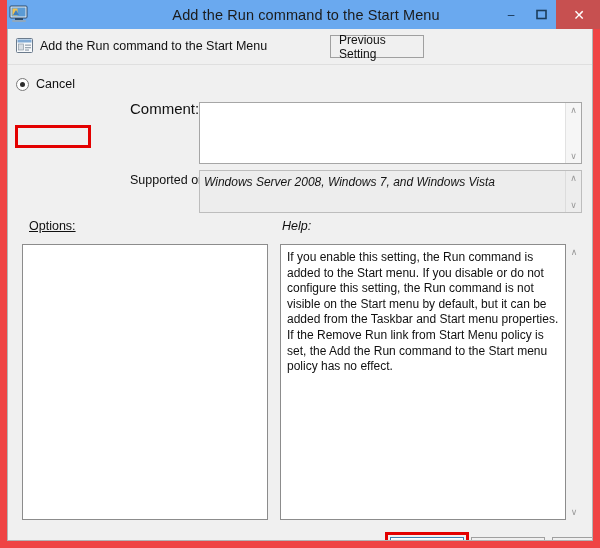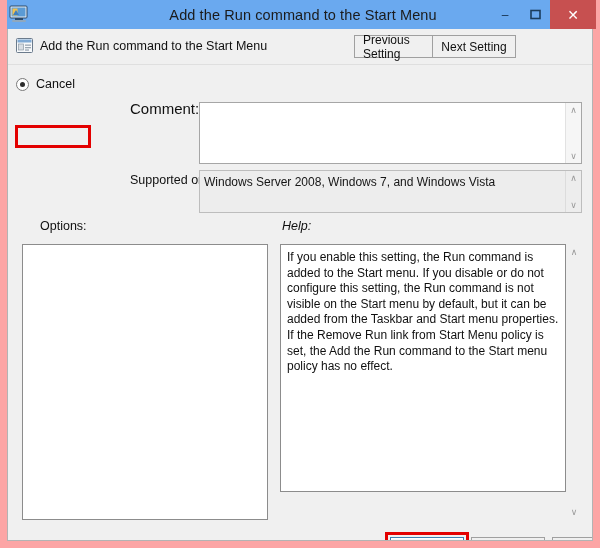--- a/index.html
+++ b/index.html
@@ -9,22 +9,22 @@
     overflow: hidden;
     font-family: "Liberation Sans", sans-serif;
   }
   body { background: #ffffff; }
 
   
   #window {
     position: absolute;
     left: 0; top: 0;
     width: 600px; height: 548px;
-    background: #fca5a5;           
-    padding: 0 11px 7px 7px;
+    background: #ef4444;           
+    padding: 0 5px 7px 7px;
   }
 
   
   #titlebar {
     position: relative;
     height: 29px;
     background: #6aa9ef;
     display: flex;
     align-items: center;
   }
@@ -81,21 +81,21 @@
   .hdr-btn {
     position: absolute; top: 6px;
     height: 23px;
     background: #f0f0f0;
     border: 1px solid #a0a0a0;
     font-size: 12px; color: #101010;
     font-family: "Liberation Sans", sans-serif;
     display: flex; align-items: center; justify-content: center;
     padding: 0 8px;
   }
-  #btn-prev { left: 322px; width: 94px; margin-left: 24px; }
+  #btn-prev { left: 322px; width: 94px; }
   #btn-next { left: 424px; width: 84px; }
 
   
   #radio-group { position: absolute; left: 8px; top: 44px; width: 110px; }
   .radio-row {
     position: relative;
     display: flex; align-items: center;
     height: 22px;
     font-size: 12.5px; color: #101010;
   }
@@ -128,21 +128,21 @@
 
   
   #lbl-comment { position: absolute; left: 122px; top: 71px; font-size: 15px; color: #101010; }
   #comment-box {
     position: absolute; left: 191px; top: 73px;
     width: 383px; height: 62px;
     background: #ffffff;
     border: 1px solid #a6a6a6;
     display: flex;
   }
-  .txt-area { flex: 1; padding: 3px 4px; font-size: 12px; color: #101010; overflow: hidden; }
+  .txt-area { flex: 1; padding: 3px 4px; font-size: 12px; color: #101010; overflow: hidden; font-style: italic; }
   .vscroll {
     width: 16px;
     background: #f6f6f6;
     border-left: 1px solid #e2e2e2;
     display: flex; flex-direction: column; justify-content: space-between;
     align-items: center;
     flex: none;
     padding: 2px 0;
   }
   .arrow { font-size: 9px; color: #9a9a9a; line-height: 10px; }
@@ -153,36 +153,36 @@
     position: absolute; left: 191px; top: 141px;
     width: 383px; height: 43px;
     background: #ededed;
     border: 1px solid #bdbdbd;
     display: flex;
   }
   #supported-box .txt-area { color: #151515; font-size: 12px; padding-top: 4px; }
   #supported-box .vscroll { background: #ededed; border-left: 1px solid #dcdcdc; }
 
   
-  #lbl-options { position: absolute; left: 32px; top: 190px; font-size: 12.5px; color: #101010; }
+  #lbl-options { position: absolute; left: 21px; top: 190px; font-size: 12.5px; color: #101010; text-decoration: underline; }
   #lbl-help { position: absolute; left: 274px; top: 190px; font-size: 12.5px; color: #101010; font-style: italic; }
 
   #options-box {
     position: absolute; left: 14px; top: 215px;
     width: 246px; height: 276px;
     background: #ffffff;
     border: 1px solid #8c8c8c;
   }
   #help-wrap {
     position: absolute; left: 272px; top: 215px;
     width: 302px; height: 276px;
     display: flex;
   }
   #help-box {
-    width: 286px; height: 248px;
+    width: 286px; height: 276px;
     background: #ffffff;
     border: 1px solid #8c8c8c;
     padding: 5px 6px;
     font-size: 12px;
     line-height: 15.6px;
     color: #101010;
     overflow: hidden;
   }
   #help-scroll {
     width: 16px; height: 276px;
@@ -256,21 +256,20 @@
           <rect x="0.5" y="1.5" width="16" height="14" rx="1" fill="#f7f9fb" stroke="#6b7b8c" stroke-width="1"></rect>
           <rect x="1.5" y="2.5" width="14" height="3" fill="#7fa9d4"></rect>
           <rect x="2.5" y="7" width="5" height="6" fill="#d8dde3" stroke="#8e9aa6" stroke-width="0.7"></rect>
           <rect x="9" y="7.5" width="6" height="1.3" fill="#9aa6b2"></rect>
           <rect x="9" y="10" width="6" height="1.3" fill="#9aa6b2"></rect>
           <rect x="9" y="12.4" width="4" height="1.3" fill="#9aa6b2"></rect>
         </svg>
       </span>
       <div id="header-title">Add the Run command to the Start Menu</div>
       <div class="hdr-btn" id="btn-prev">Previous Setting</div>
-      <div class="hdr-btn" id="btn-next">Next Setting</div>
     </div>
 
     <div id="radio-group">
       <div class="radio-row">
         <span class="radio-mark checked"></span>
         <span>Cancel</span>
       </div>
     </div>
     <div id="annot-enabled"></div>
 

